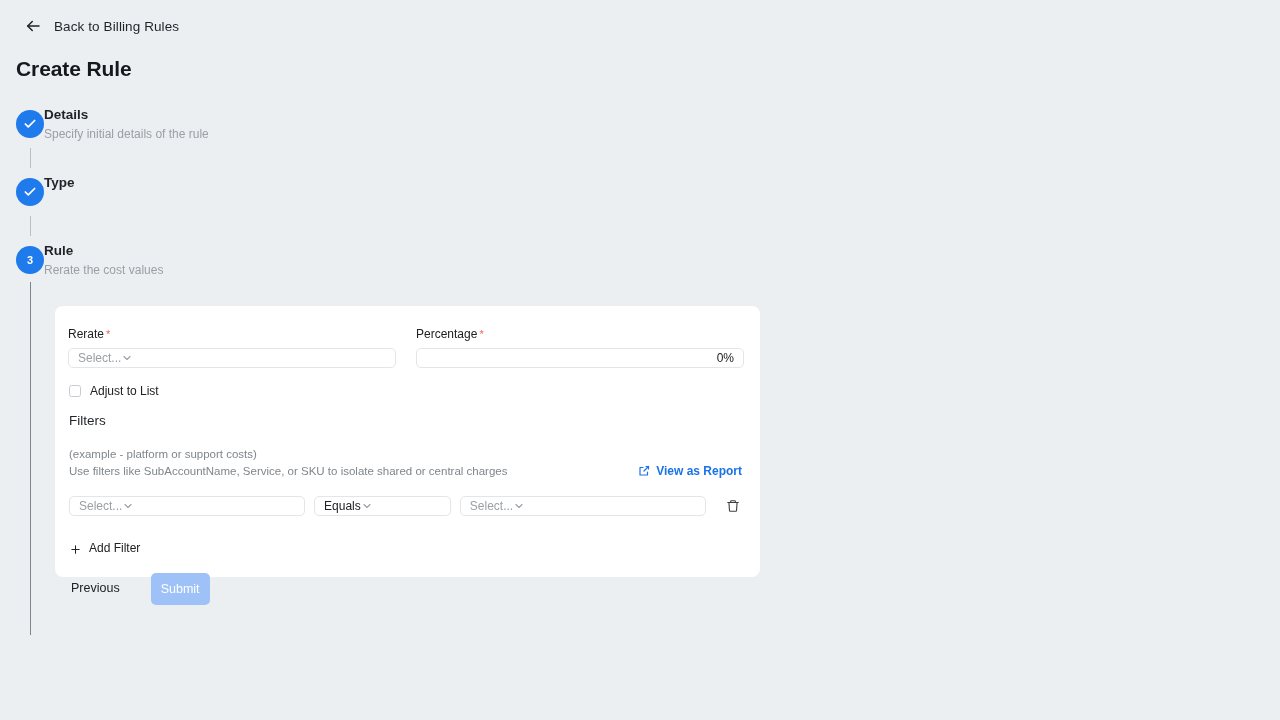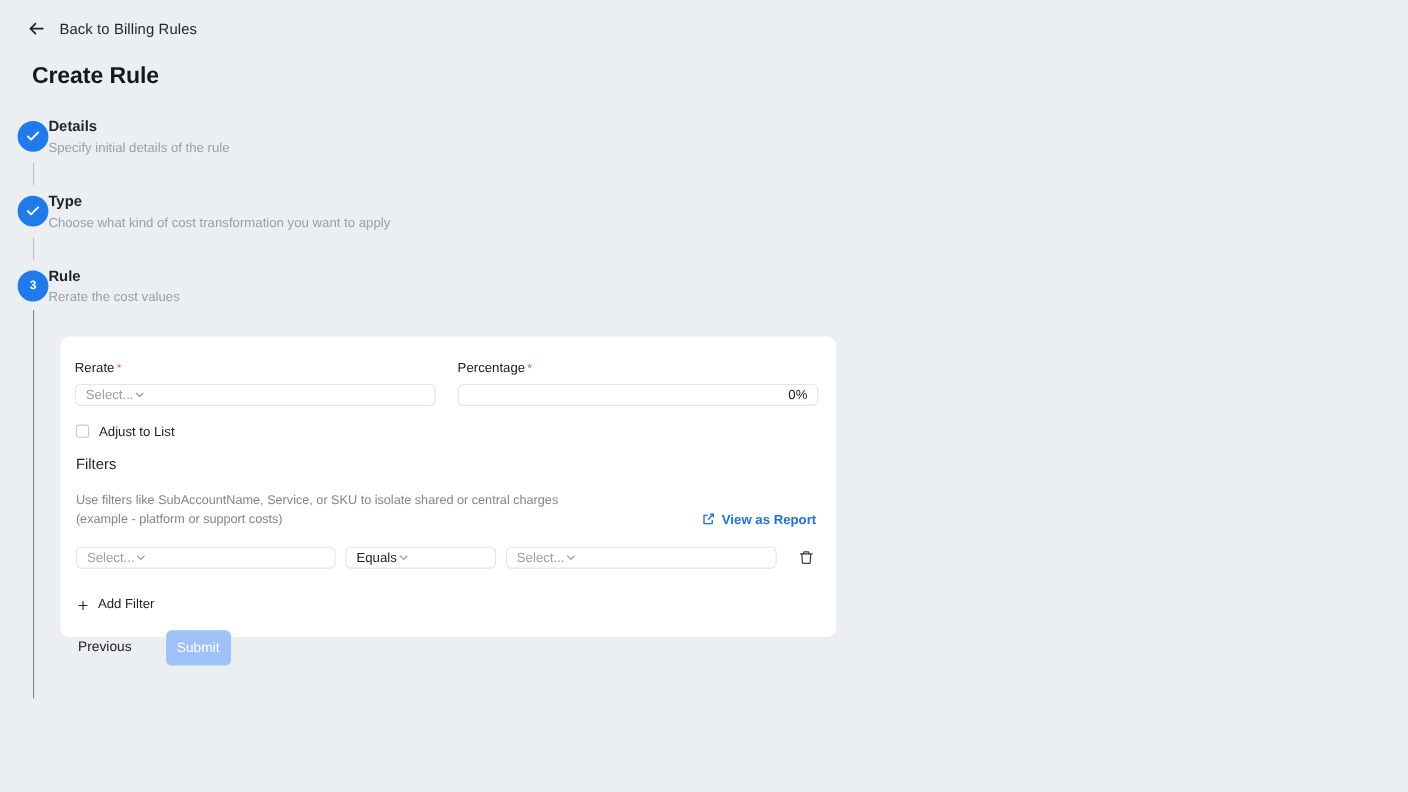--- a/index.html
+++ b/index.html
@@ -34,21 +34,20 @@
 
   
   .page-title {
     position: absolute;
     left: 16px;
     top: 57px;
     font-size: 21px;
     font-weight: bold;
     color: #15181c;
     letter-spacing: -0.1px;
-    margin-left: 13px;
   }
 
   
   .stepper {
     position: absolute;
     left: 16px;
     top: 104px;
     width: 760px;
   }
   .step {
@@ -313,21 +312,20 @@
   <div class="step-gap"></div>
 
   <div class="step">
     <div class="step-bullet">
       <svg viewBox="0 0 24 24" fill="none" stroke="#ffffff" stroke-width="3" stroke-linecap="round" stroke-linejoin="round">
         <polyline points="20,6 9,17 4,12"></polyline>
       </svg>
     </div>
     <div class="step-text">
       <div class="step-title">Type</div>
-      <div class="step-desc">Choose what kind of cost transformation you want to apply</div>
     </div>
   </div>
 
   <div class="step-gap"></div>
 
   <div class="step">
     <div class="step-bullet">3</div>
     <div class="step-text">
       <div class="step-title">Rule</div>
       <div class="step-desc">Rerate the cost values</div>
@@ -369,22 +367,22 @@
   <div class="check-row">
     <span class="checkbox"></span>
     <span class="check-label">Adjust to List</span>
   </div>
 
   
   <div class="filters-title">Filters</div>
 
   <div class="filters-head">
     <div class="filters-hint">
+      <div>(example - platform or support costs)</div>
       <div>Use filters like SubAccountName, Service, or SKU to isolate shared or central charges</div>
-      <div>(example - platform or support costs)</div>
     </div>
     <div class="view-report">
       <span>
         <svg viewBox="0 0 24 24" fill="none" stroke="currentColor" stroke-width="2.4" stroke-linecap="round" stroke-linejoin="round">
           <path d="M16 3 L21 3 L21 8"></path>
           <line x1="21" y1="3" x2="12" y2="12"></line>
           <path d="M19 14 L19 20 L4 20 L4 5 L10 5"></path>
         </svg>
       </span>
       <span>View as Report</span>

